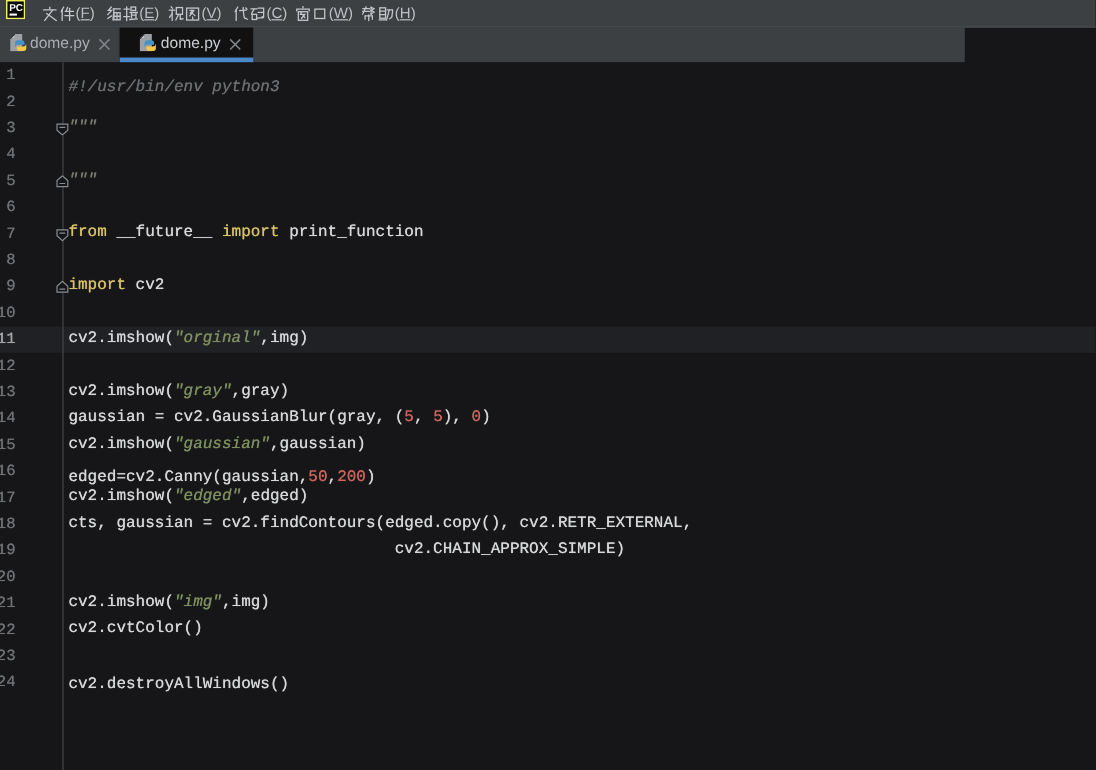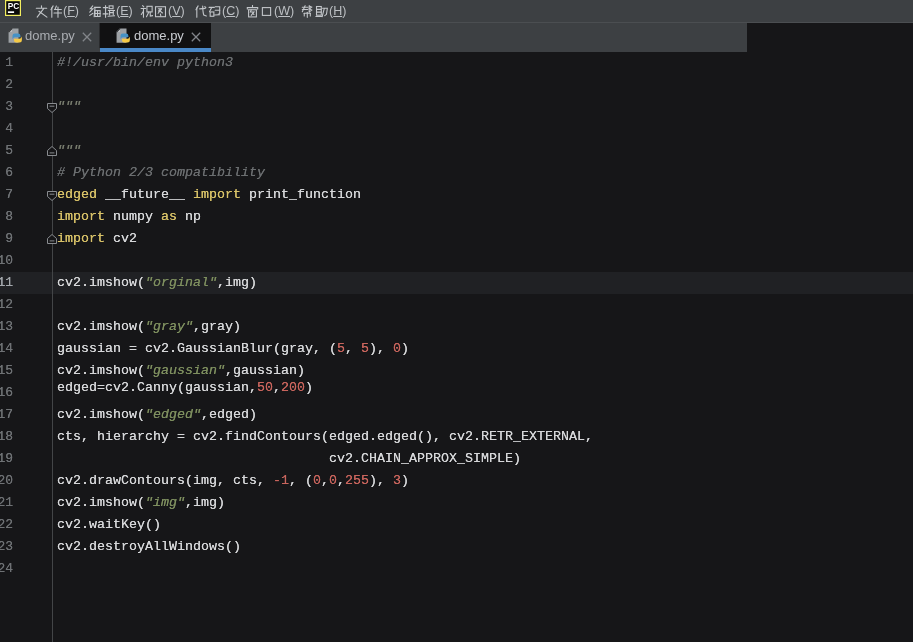--- a/index.html
+++ b/index.html
@@ -1,19 +1,19 @@
 <!DOCTYPE html>
 <html><head>
 <meta charset="utf-8">
 <style>
   html,body{margin:0;padding:0;width:913px;height:642px;background:#161618;overflow:hidden;}
   *{box-sizing:border-box;}
   #root{position:absolute;top:0;left:0;width:913px;height:642px;font-family:"Liberation Sans",sans-serif;}
   #menubar{position:absolute;top:0;left:0;width:913px;height:23px;background:#3d4043;border-bottom:1px solid #4b4e51;}
-  #tabbar{position:absolute;top:23px;left:0;width:747px;height:29px;background:#3d4043;}
+  #tabbar{position:absolute;top:23px;left:0;width:804px;height:29px;background:#3d4043;}
   .menuitem{position:absolute;top:0;height:22px;display:flex;align-items:center;color:#bcbfc3;font-size:12.5px;}
   .menuitem svg{display:block;margin-right:1px;}
   #wintitle{position:absolute;left:376px;top:0;height:22px;line-height:22px;color:#7b7e82;font-size:13px;letter-spacing:0.2px;}
   .tab{position:absolute;top:0;height:25px;}
   #tab1{left:0;width:99px;}
   #tabsep{position:absolute;left:99px;top:0;width:1px;height:25px;background:#2a2b2d;}
   #tab2{left:100px;width:111px;background:#111112;}
   #tabunderline{position:absolute;left:100px;top:25px;width:111px;height:4px;background:#4a88c7;}
   .tab .ticon{position:absolute;top:5px;}
   #tab1 .ticon{left:8px;}
@@ -193,61 +193,58 @@
           <line x1="0.8" y1="0.8" x2="9.2" y2="9.2" stroke="#82858a" stroke-width="1.25"></line>
           <line x1="9.2" y1="0.8" x2="0.8" y2="9.2" stroke="#82858a" stroke-width="1.25"></line>
         </svg>
     </div>
     <div id="tabunderline"></div>
   </div>
   <div id="editor">
     <div id="curline"></div>
     <div id="gutterline"></div>
     <div class="ln" style="top:0px">1</div>
-    <div class="cl c" style="top:0px">#!/usr/bin/env python3</div>
+    <div class="cl c" style="top:11px">#!/usr/bin/env python3</div>
     <div class="ln" style="top:22px">2</div>
     <div class="ln" style="top:44px">3</div>
     <div class="cl d" style="top:44px">"""</div>
     <div class="ln" style="top:66px">4</div>
     <div class="ln" style="top:88px">5</div>
     <div class="cl d" style="top:88px">"""</div>
     <div class="ln" style="top:110px">6</div>
-    <div class="cl c" style="top:110px"># Python 2/3 compatibility</div>
     <div class="ln" style="top:132px">7</div>
-    <div class="cl" style="top:132px"><span class="k">edged</span> __future__ <span class="k">import</span> print_function</div>
+    <div class="cl" style="top:132px"><span class="k">from</span> __future__ <span class="k">import</span> print_function</div>
     <div class="ln" style="top:154px">8</div>
-    <div class="cl" style="top:154px"><span class="k">import</span> numpy <span class="k">as</span> np</div>
     <div class="ln" style="top:176px">9</div>
     <div class="cl" style="top:176px"><span class="k">import</span> cv2</div>
     <div class="ln" style="top:198px">10</div>
     <div class="ln lncur" style="top:220px">11</div>
     <div class="cl" style="top:220px">cv2.imshow(<span class="s">"orginal"</span>,img)</div>
     <div class="ln" style="top:242px">12</div>
     <div class="ln" style="top:264px">13</div>
     <div class="cl" style="top:264px">cv2.imshow(<span class="s">"gray"</span>,gray)</div>
     <div class="ln" style="top:286px">14</div>
     <div class="cl" style="top:286px">gaussian = cv2.GaussianBlur(gray, (<span class="n">5</span>, <span class="n">5</span>), <span class="n">0</span>)</div>
     <div class="ln" style="top:308px">15</div>
     <div class="cl" style="top:308px">cv2.imshow(<span class="s">"gaussian"</span>,gaussian)</div>
     <div class="ln" style="top:330px">16</div>
-    <div class="cl" style="top:325px">edged=cv2.Canny(gaussian,<span class="n">50</span>,<span class="n">200</span>)</div>
+    <div class="cl" style="top:336px">edged=cv2.Canny(gaussian,<span class="n">50</span>,<span class="n">200</span>)</div>
     <div class="ln" style="top:352px">17</div>
     <div class="cl" style="top:352px">cv2.imshow(<span class="s">"edged"</span>,edged)</div>
     <div class="ln" style="top:374px">18</div>
-    <div class="cl" style="top:374px">cts, hierarchy = cv2.findContours(edged.edged(), cv2.RETR_EXTERNAL,</div>
+    <div class="cl" style="top:374px">cts, gaussian = cv2.findContours(edged.copy(), cv2.RETR_EXTERNAL,</div>
     <div class="ln" style="top:396px">19</div>
     <div class="cl" style="top:396px">                                  cv2.CHAIN_APPROX_SIMPLE)</div>
     <div class="ln" style="top:418px">20</div>
-    <div class="cl" style="top:418px">cv2.drawContours(img, cts, <span class="n">-1</span>, (<span class="n">0</span>,<span class="n">0</span>,<span class="n">255</span>), <span class="n">3</span>)</div>
     <div class="ln" style="top:440px">21</div>
     <div class="cl" style="top:440px">cv2.imshow(<span class="s">"img"</span>,img)</div>
     <div class="ln" style="top:462px">22</div>
-    <div class="cl" style="top:462px">cv2.waitKey()</div>
+    <div class="cl" style="top:462px">cv2.cvtColor()</div>
     <div class="ln" style="top:484px">23</div>
-    <div class="cl" style="top:484px">cv2.destroyAllWindows()</div>
+    <div class="cl" style="top:508px">cv2.destroyAllWindows()</div>
     <div class="ln" style="top:506px">24</div>
     <svg class="fold" style="top:50px" width="12" height="11" viewBox="0 0 12 11">
         <path d="M1.5,1.5 H10.5 V6.5 L6,10.5 L1.5,6.5 Z" fill="#161618" stroke="#898c90" stroke-width="1"></path>
         <line x1="3.6" y1="4.2" x2="8.4" y2="4.2" stroke="#898c90" stroke-width="1"></line>
       </svg>
     <svg class="fold" style="top:94px" width="12" height="11" viewBox="0 0 12 11">
         <path d="M1.5,9.5 H10.5 V4.5 L6,0.5 L1.5,4.5 Z" fill="#161618" stroke="#898c90" stroke-width="1"></path>
         <line x1="3.6" y1="6.9" x2="8.4" y2="6.9" stroke="#898c90" stroke-width="1"></line>
       </svg>
     <svg class="fold" style="top:138px" width="12" height="11" viewBox="0 0 12 11">

